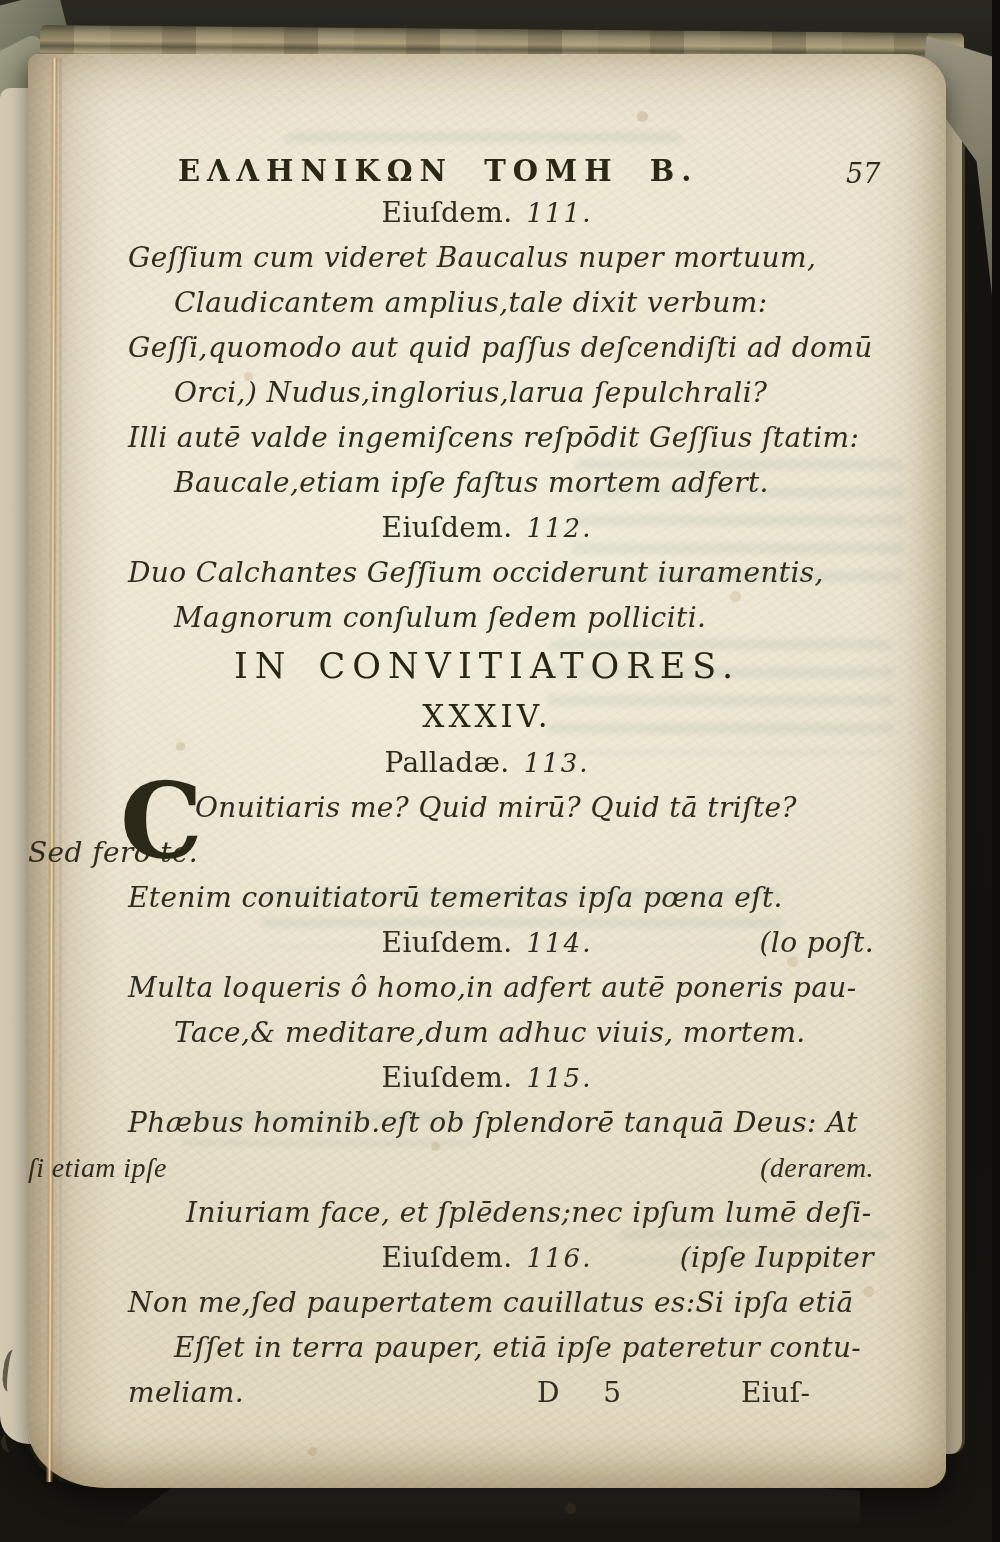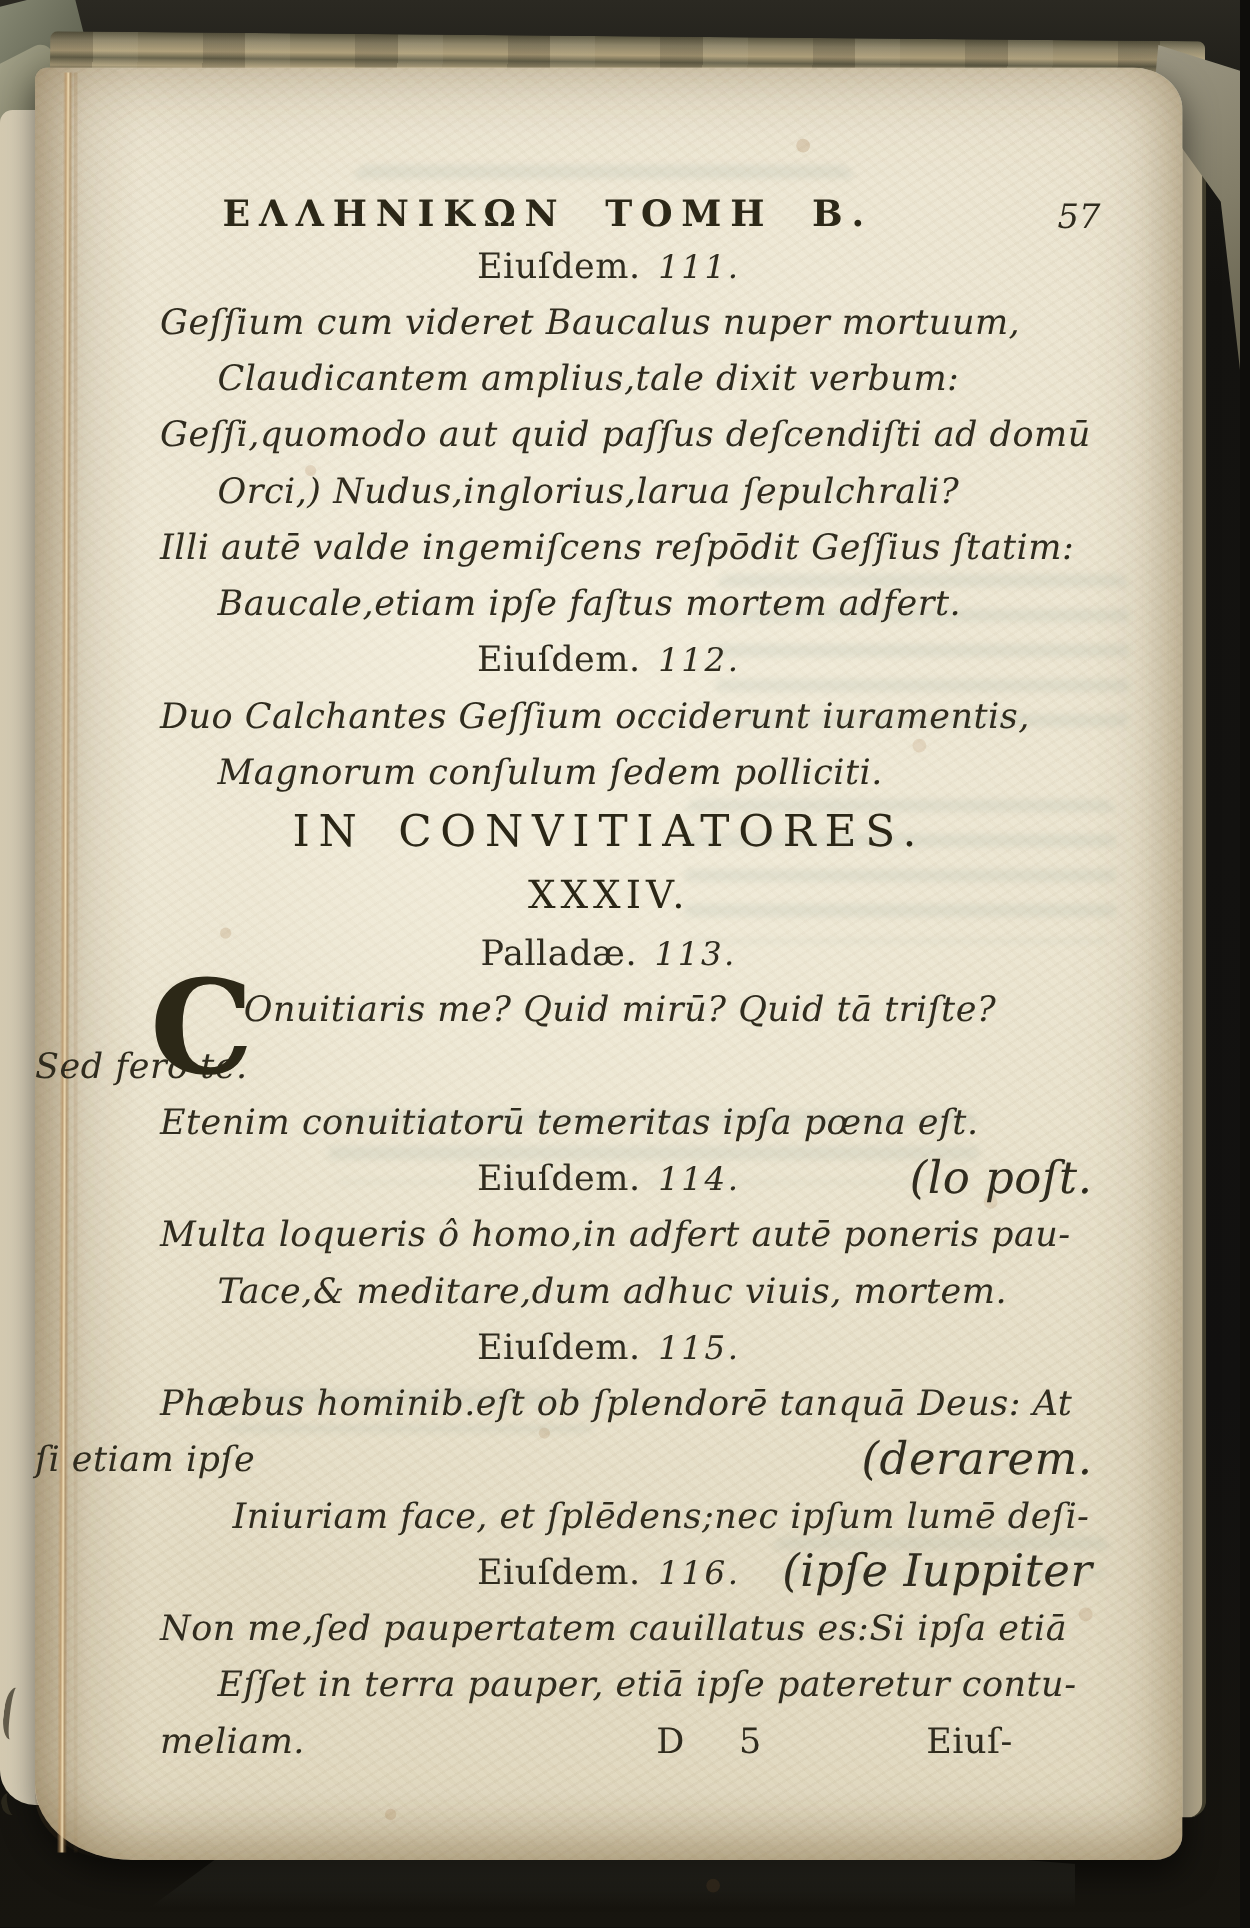--- a/index.html
+++ b/index.html
@@ -68,31 +68,31 @@
   
   .running-header{position:absolute;left:150px;top:100px;font-size:29px;font-weight:600;
     letter-spacing:7px;word-spacing:14px;color:#2c2818;white-space:nowrap;}
   .page-number{position:absolute;left:818px;top:104px;font-size:27px;font-style:italic;color:#2f2b1e;}
   .text-flow{position:absolute;left:0;top:136px;width:100%;color:#2f2b1e;}
   .line{position:relative;height:45px;line-height:45px;font-size:28px;font-style:italic;
     letter-spacing:.4px;white-space:nowrap;}
   .v0{padding-left:100px;}
   .v1{padding-left:146px;}
   .v1b{padding-left:158px;}
-  .v2{}
+  .v2{font-family:Liberation Serif, serif;}
   .dropline{padding-left:167px;}
   .ctr{text-align:left;}
   .h{text-align:center;font-style:normal;}
   .h .num{font-style:italic;font-size:26px;margin-left:14px;letter-spacing:2px;margin-top:16px;}
   .title{height:52px;line-height:52px;text-align:center;font-style:normal;font-size:35px;
     letter-spacing:7px;word-spacing:8px;color:#2a2616;}
   .title2{height:48px;line-height:48px;text-align:center;font-style:normal;font-size:31px;
     letter-spacing:4px;color:#2a2616;}
-  .rnote{position:absolute;right:72px;top:0;font-style:italic;font-size:36px;letter-spacing:.4px;}
-  .footer .sig{position:absolute;left:497px;top:0;font-style:normal;word-spacing:34px;}
+  .rnote{position:absolute;right:72px;top:0;font-style:italic;font-size:28px;letter-spacing:.4px;}
+  .footer .sig{position:absolute;left:509px;top:0;font-style:normal;word-spacing:34px;}
   .footer .catch{position:absolute;left:713px;top:0;font-style:normal;}
   .dropcap{position:absolute;left:92px;top:722px;font-size:104px;line-height:92px;
     font-weight:600;font-style:normal;color:#2c2817;}
 </style>
 </head>
 <body>
 
 <div class="photo">
   <div class="edge-chunk-a"></div>
   <div class="edge-chunk-b"></div>

